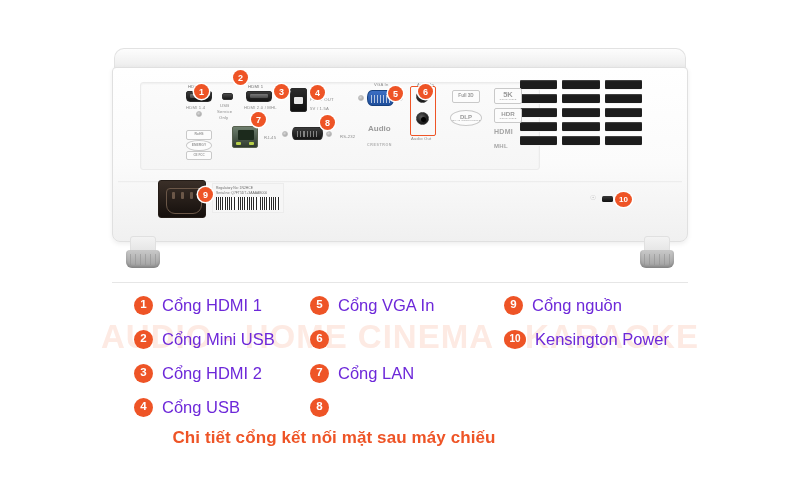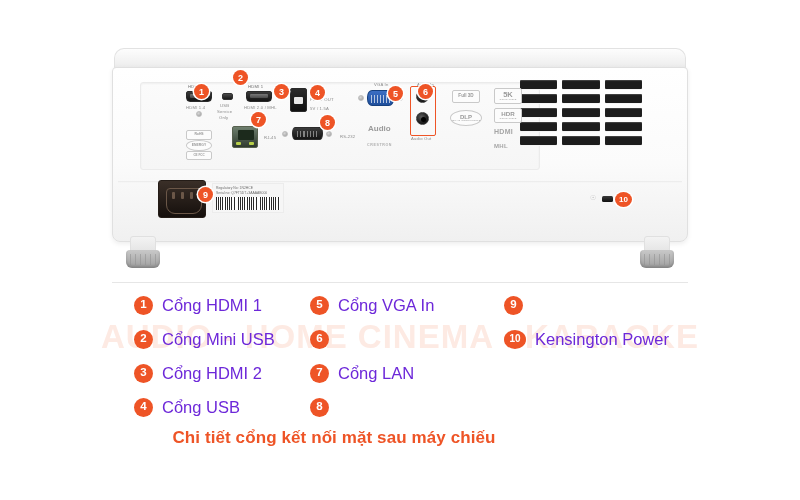--- a/index.html
+++ b/index.html
@@ -407,20 +407,21 @@
         <div class="lg-text">Cổng LAN</div>
       </div>
       <div class="lg-item">
         <div class="lg-num">8</div>
       </div>
     </div>
 
     <div class="lg-col c3">
       <div class="lg-item">
         <div class="lg-num">9</div>
+        <div class="lg-text">Cổng nguồn</div>
       </div>
       <div class="lg-item">
         <div class="lg-num wide">10</div>
         <div class="lg-text">Kensington Power</div>
       </div>
     </div>
   </div>
 
   <div class="caption">Chi tiết cổng kết nối mặt sau máy chiếu</div>
 

